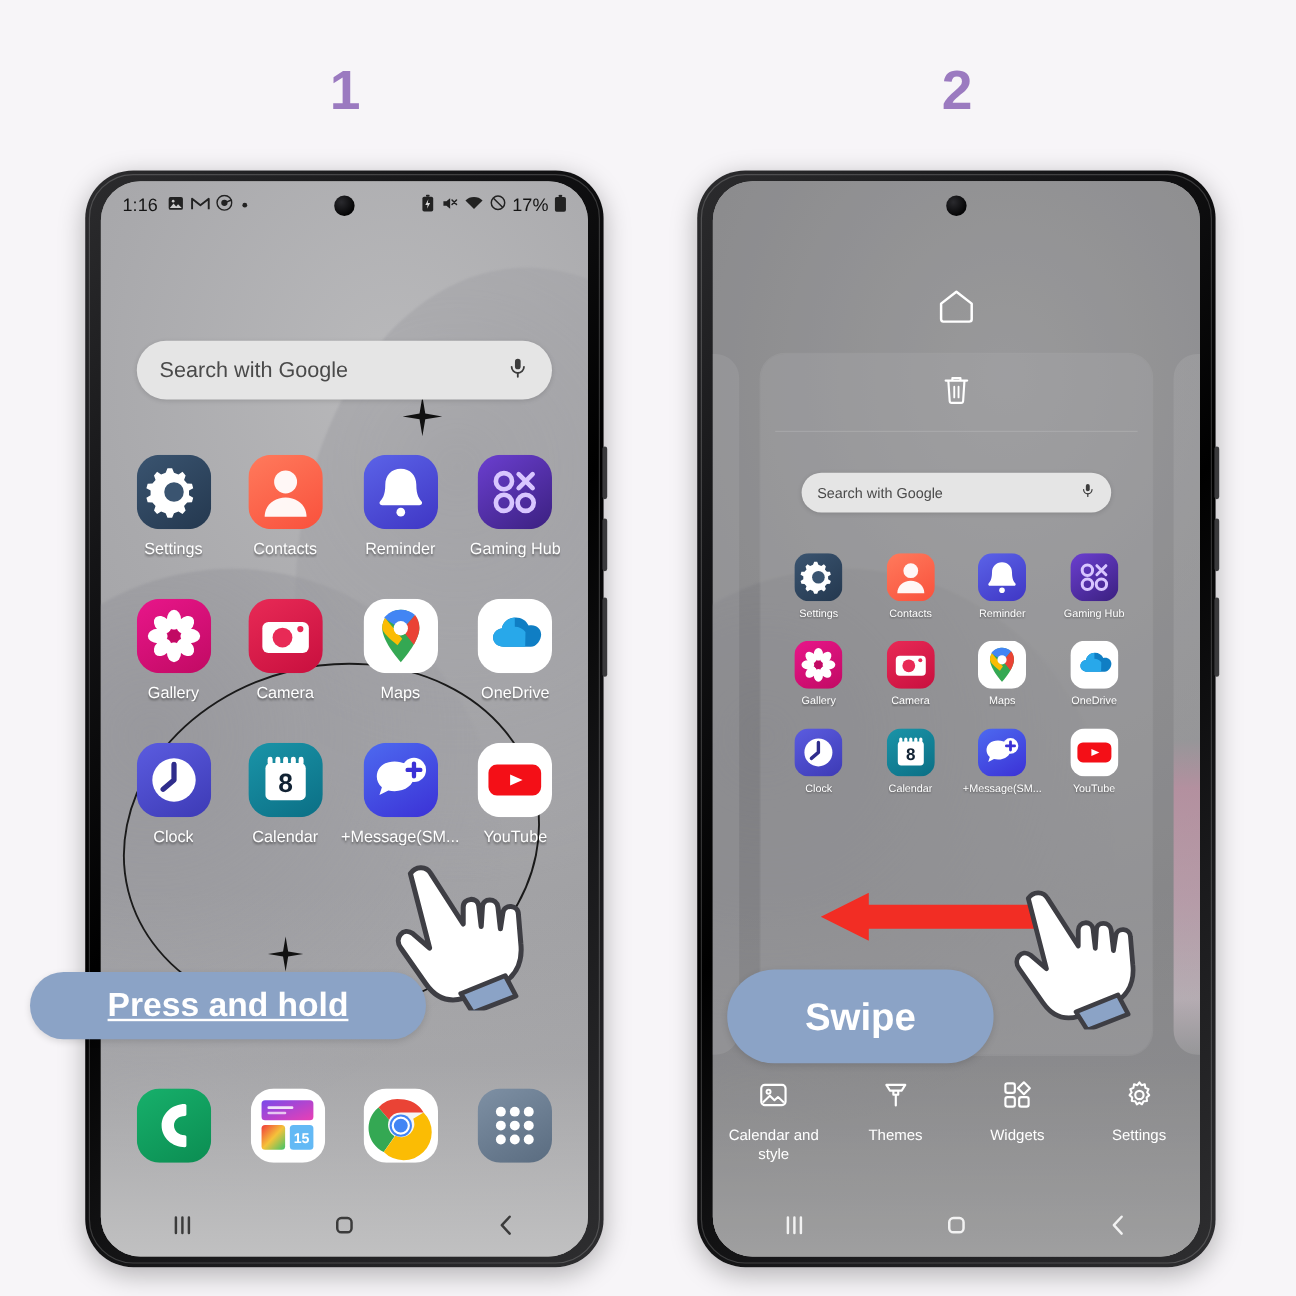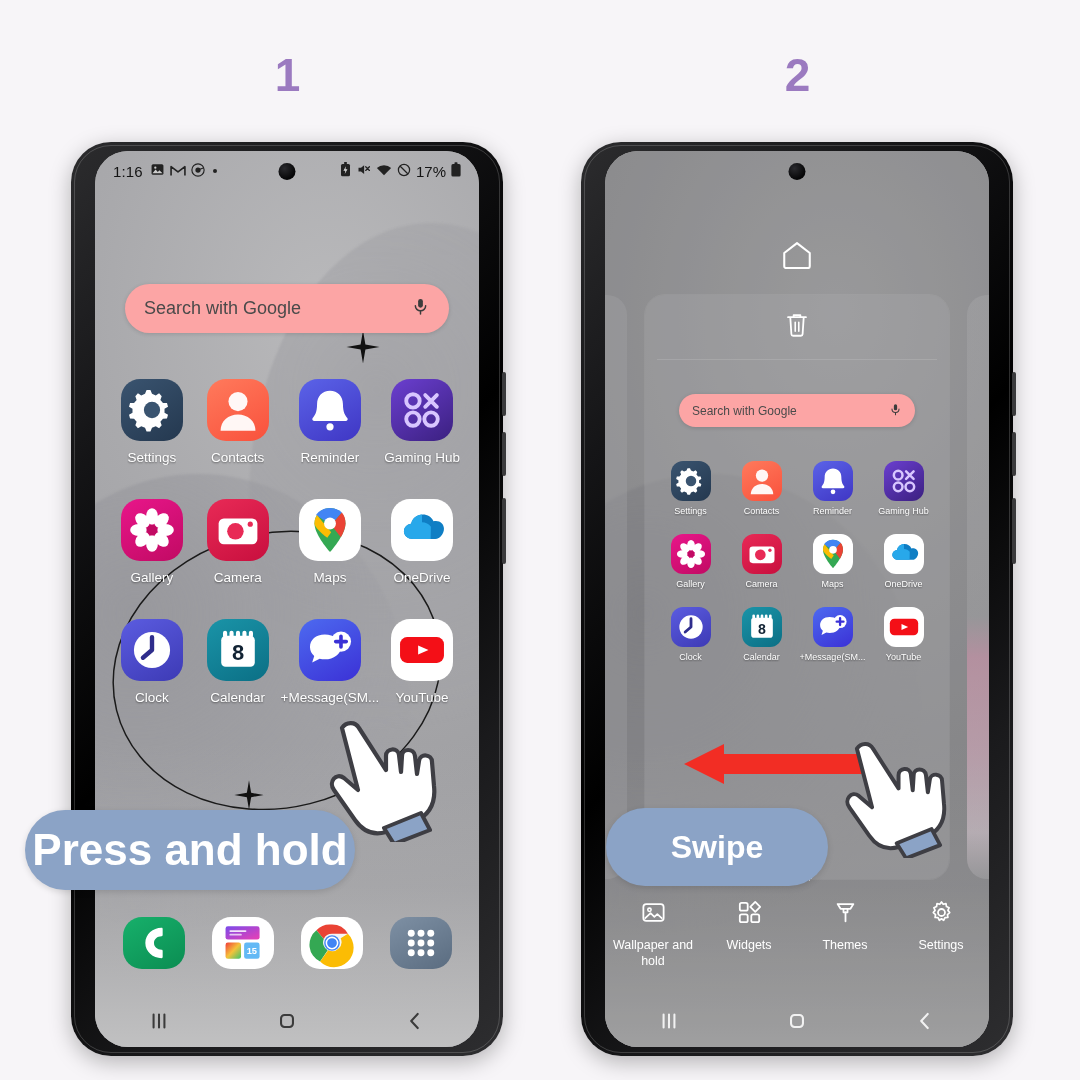--- a/index.html
+++ b/index.html
@@ -19,21 +19,21 @@
   }
   #step-1{left:247px;}
   #step-2{left:757px;}
 
   
   .phone{
     position:absolute;
     border-radius:40px;
     background:linear-gradient(135deg,#2c2c2e 0%,#141416 25%,#000 50%,#1a1a1c 75%,#2e2e30 100%);
     box-shadow:0 6px 22px rgba(0,0,0,.28);
-    padding:9px 24px;
+    padding:9px 13px;
     box-sizing:border-box;
   }
   .phone::before{
     content:"";position:absolute;inset:3px;border-radius:37px;
     border:1px solid rgba(255,255,255,.18);pointer-events:none;z-index:6;
   }
   #phone-1{left:71px;top:142px;width:432px;height:914px;}
   #phone-2{left:581px;top:142px;width:432px;height:914px;}
 
   .screen{
@@ -81,21 +81,21 @@
   .punchhole{
     position:absolute;top:12px;left:50%;transform:translateX(-50%);
     width:17px;height:17px;border-radius:50%;
     background:radial-gradient(circle at 35% 32%, #2a2a2e, #050506 70%);
     z-index:4;
   }
 
   
   .searchbar{
     position:absolute;display:flex;align-items:center;
-    background:#fca5a5;border-radius:999px;
+    background:#e5e5e5;border-radius:999px;
     box-shadow:0 1px 4px rgba(0,0,0,.14);
     box-sizing:border-box;
   }
   #searchbar-1{left:30px;right:30px;top:133px;height:49px;padding:0 19px;}
   #searchbar-2{left:74px;right:74px;top:243px;height:33px;padding:0 13px;}
   .sb-text{flex:1;color:#4a4a4a;}
   #searchbar-1 .sb-text{font-size:18px;}
   #searchbar-2 .sb-text{font-size:12px;}
 
   
@@ -105,21 +105,21 @@
   .app{display:flex;flex-direction:column;align-items:center;}
   .app-ic{position:relative;border-radius:26%;overflow:hidden;display:flex;align-items:center;justify-content:center;}
   #appgrid-1 .app-ic{width:62px;height:62px;border-radius:19px;}
   #appgrid-2 .app-ic{width:40px;height:40px;border-radius:12px;}
   .app-lbl{color:#fff;text-shadow:0 1px 2px rgba(0,0,0,.45);white-space:nowrap;overflow:hidden;text-overflow:ellipsis;max-width:100%;text-align:center;}
   #appgrid-1 .app-lbl{font-size:13.5px;margin-top:9px;}
   #appgrid-2 .app-lbl{font-size:9px;margin-top:5px;}
 
   
   .dock{position:absolute;left:14px;right:14px;bottom:78px;display:grid;grid-template-columns:repeat(4,1fr);z-index:2;}
-  .dock .app-ic{width:62px;height:52px;border-radius:19px;margin:0 auto;align-items:flex-end;}
+  .dock .app-ic{width:62px;height:62px;border-radius:19px;margin:0 auto;align-items:flex-end;}
 
   
   .navbar{
     position:absolute;left:0;right:0;bottom:0;height:52px;
     display:flex;align-items:center;justify-content:space-around;
     z-index:3;
   }
   .navbar span{display:flex;align-items:center;justify-content:center;}
 
   
@@ -154,21 +154,21 @@
   .pagedots{position:absolute;bottom:166px;left:50%;transform:translateX(-50%);display:flex;gap:7px;z-index:5;}
   .pagedots i{width:5px;height:5px;border-radius:50%;background:rgba(255,255,255,.55);display:block;}
   .pagedots i.plus{background:none;color:rgba(255,255,255,.75);font-style:normal;font-size:10px;line-height:5px;}
 
   
   .pill{
     position:absolute;display:flex;align-items:center;justify-content:center;
     background:#8ba3c6;border-radius:999px;color:#fff;font-weight:700;
     z-index:20;box-shadow:0 2px 6px rgba(0,0,0,.13);
   }
-  #pill-1{left:25px;top:810px;width:330px;height:80px;font-size:44px;}
+  #pill-1{left:25px;top:810px;width:330px;height:56px;font-size:28px;text-decoration:underline;}
   #pill-2{left:606px;top:808px;width:222px;height:78px;font-size:32px;}
 
   
   .hand{position:absolute;z-index:22;}
   #hand-1{left:322px;top:712px;width:148px;height:130px;}
   #hand-2{left:838px;top:732px;width:140px;height:126px;}
 
   
   #swipe-arrow{position:absolute;left:680px;top:744px;width:185px;height:48px;z-index:21;}
 </style>
@@ -677,42 +677,42 @@
 
       <div class="toolbar">
         <div class="tb-item">
           <span>
             <svg width="27" height="27" viewBox="0 0 24 24">
                 <rect x="3" y="4.5" width="18" height="15" rx="2.6" fill="none" stroke="#fff" stroke-width="1.6"></rect>
                 <circle cx="8.4" cy="9.6" r="1.5" fill="none" stroke="#fff" stroke-width="1.4"></circle>
                 <path d="M4.2 17.5l5.2-5 3.4 3.4 2.6-2.4 4.4 4" fill="none" stroke="#fff" stroke-width="1.5" stroke-linejoin="round"></path>
               </svg>
           </span>
-          <span class="tb-lbl">Wallpaper and hold</span>
+          <span class="tb-lbl">Calendar and style</span>
+        </div>
+        <div class="tb-item">
+          <span>
+            <svg width="27" height="27" viewBox="0 0 24 24">
+                <path d="M5 4.5h14l-2.6 4.2H7.6z" fill="none" stroke="#fff" stroke-width="1.6" stroke-linejoin="round"></path>
+                <path d="M10.2 8.7v3.1h3.6V8.7" fill="none" stroke="#fff" stroke-width="1.6" stroke-linejoin="round"></path>
+                <path d="M12 11.8v8" stroke="#fff" stroke-width="1.6" stroke-linecap="round"></path>
+              </svg>
+          </span>
+          <span class="tb-lbl">Themes</span>
         </div>
         <div class="tb-item">
           <span>
             <svg width="27" height="27" viewBox="0 0 24 24">
                 <rect x="3.4" y="3.4" width="7" height="7" rx="1.6" fill="none" stroke="#fff" stroke-width="1.6"></rect>
                 <rect x="3.4" y="13.6" width="7" height="7" rx="1.6" fill="none" stroke="#fff" stroke-width="1.6"></rect>
                 <rect x="13.6" y="13.6" width="7" height="7" rx="1.6" fill="none" stroke="#fff" stroke-width="1.6"></rect>
                 <path d="M17.1 2.6l4.4 4.4-4.4 4.4-4.4-4.4z" fill="none" stroke="#fff" stroke-width="1.6" stroke-linejoin="round"></path>
               </svg>
           </span>
           <span class="tb-lbl">Widgets</span>
-        </div>
-        <div class="tb-item">
-          <span>
-            <svg width="27" height="27" viewBox="0 0 24 24">
-                <path d="M5 4.5h14l-2.6 4.2H7.6z" fill="none" stroke="#fff" stroke-width="1.6" stroke-linejoin="round"></path>
-                <path d="M10.2 8.7v3.1h3.6V8.7" fill="none" stroke="#fff" stroke-width="1.6" stroke-linejoin="round"></path>
-                <path d="M12 11.8v8" stroke="#fff" stroke-width="1.6" stroke-linecap="round"></path>
-              </svg>
-          </span>
-          <span class="tb-lbl">Themes</span>
         </div>
         <div class="tb-item">
           <span>
             <svg width="27" height="27" viewBox="0 0 24 24">
                 <circle cx="12" cy="12" r="3.1" fill="none" stroke="#fff" stroke-width="1.6"></circle>
                 <path d="M12 2.6l1.5 2.1 2.5-.6.4 2.6 2.4 1-1.1 2.4 1.6 2-2 1.7.4 2.6-2.6.2-1.2 2.3L12 17.6l-1.9 1.3-1.2-2.3-2.6-.2.4-2.6-2-1.7 1.6-2L5.2 7.7l2.4-1 .4-2.6 2.5.6z" fill="none" stroke="#fff" stroke-width="1.5" stroke-linejoin="round"></path>
               </svg>
           </span>
           <span class="tb-lbl">Settings</span>
         </div>

